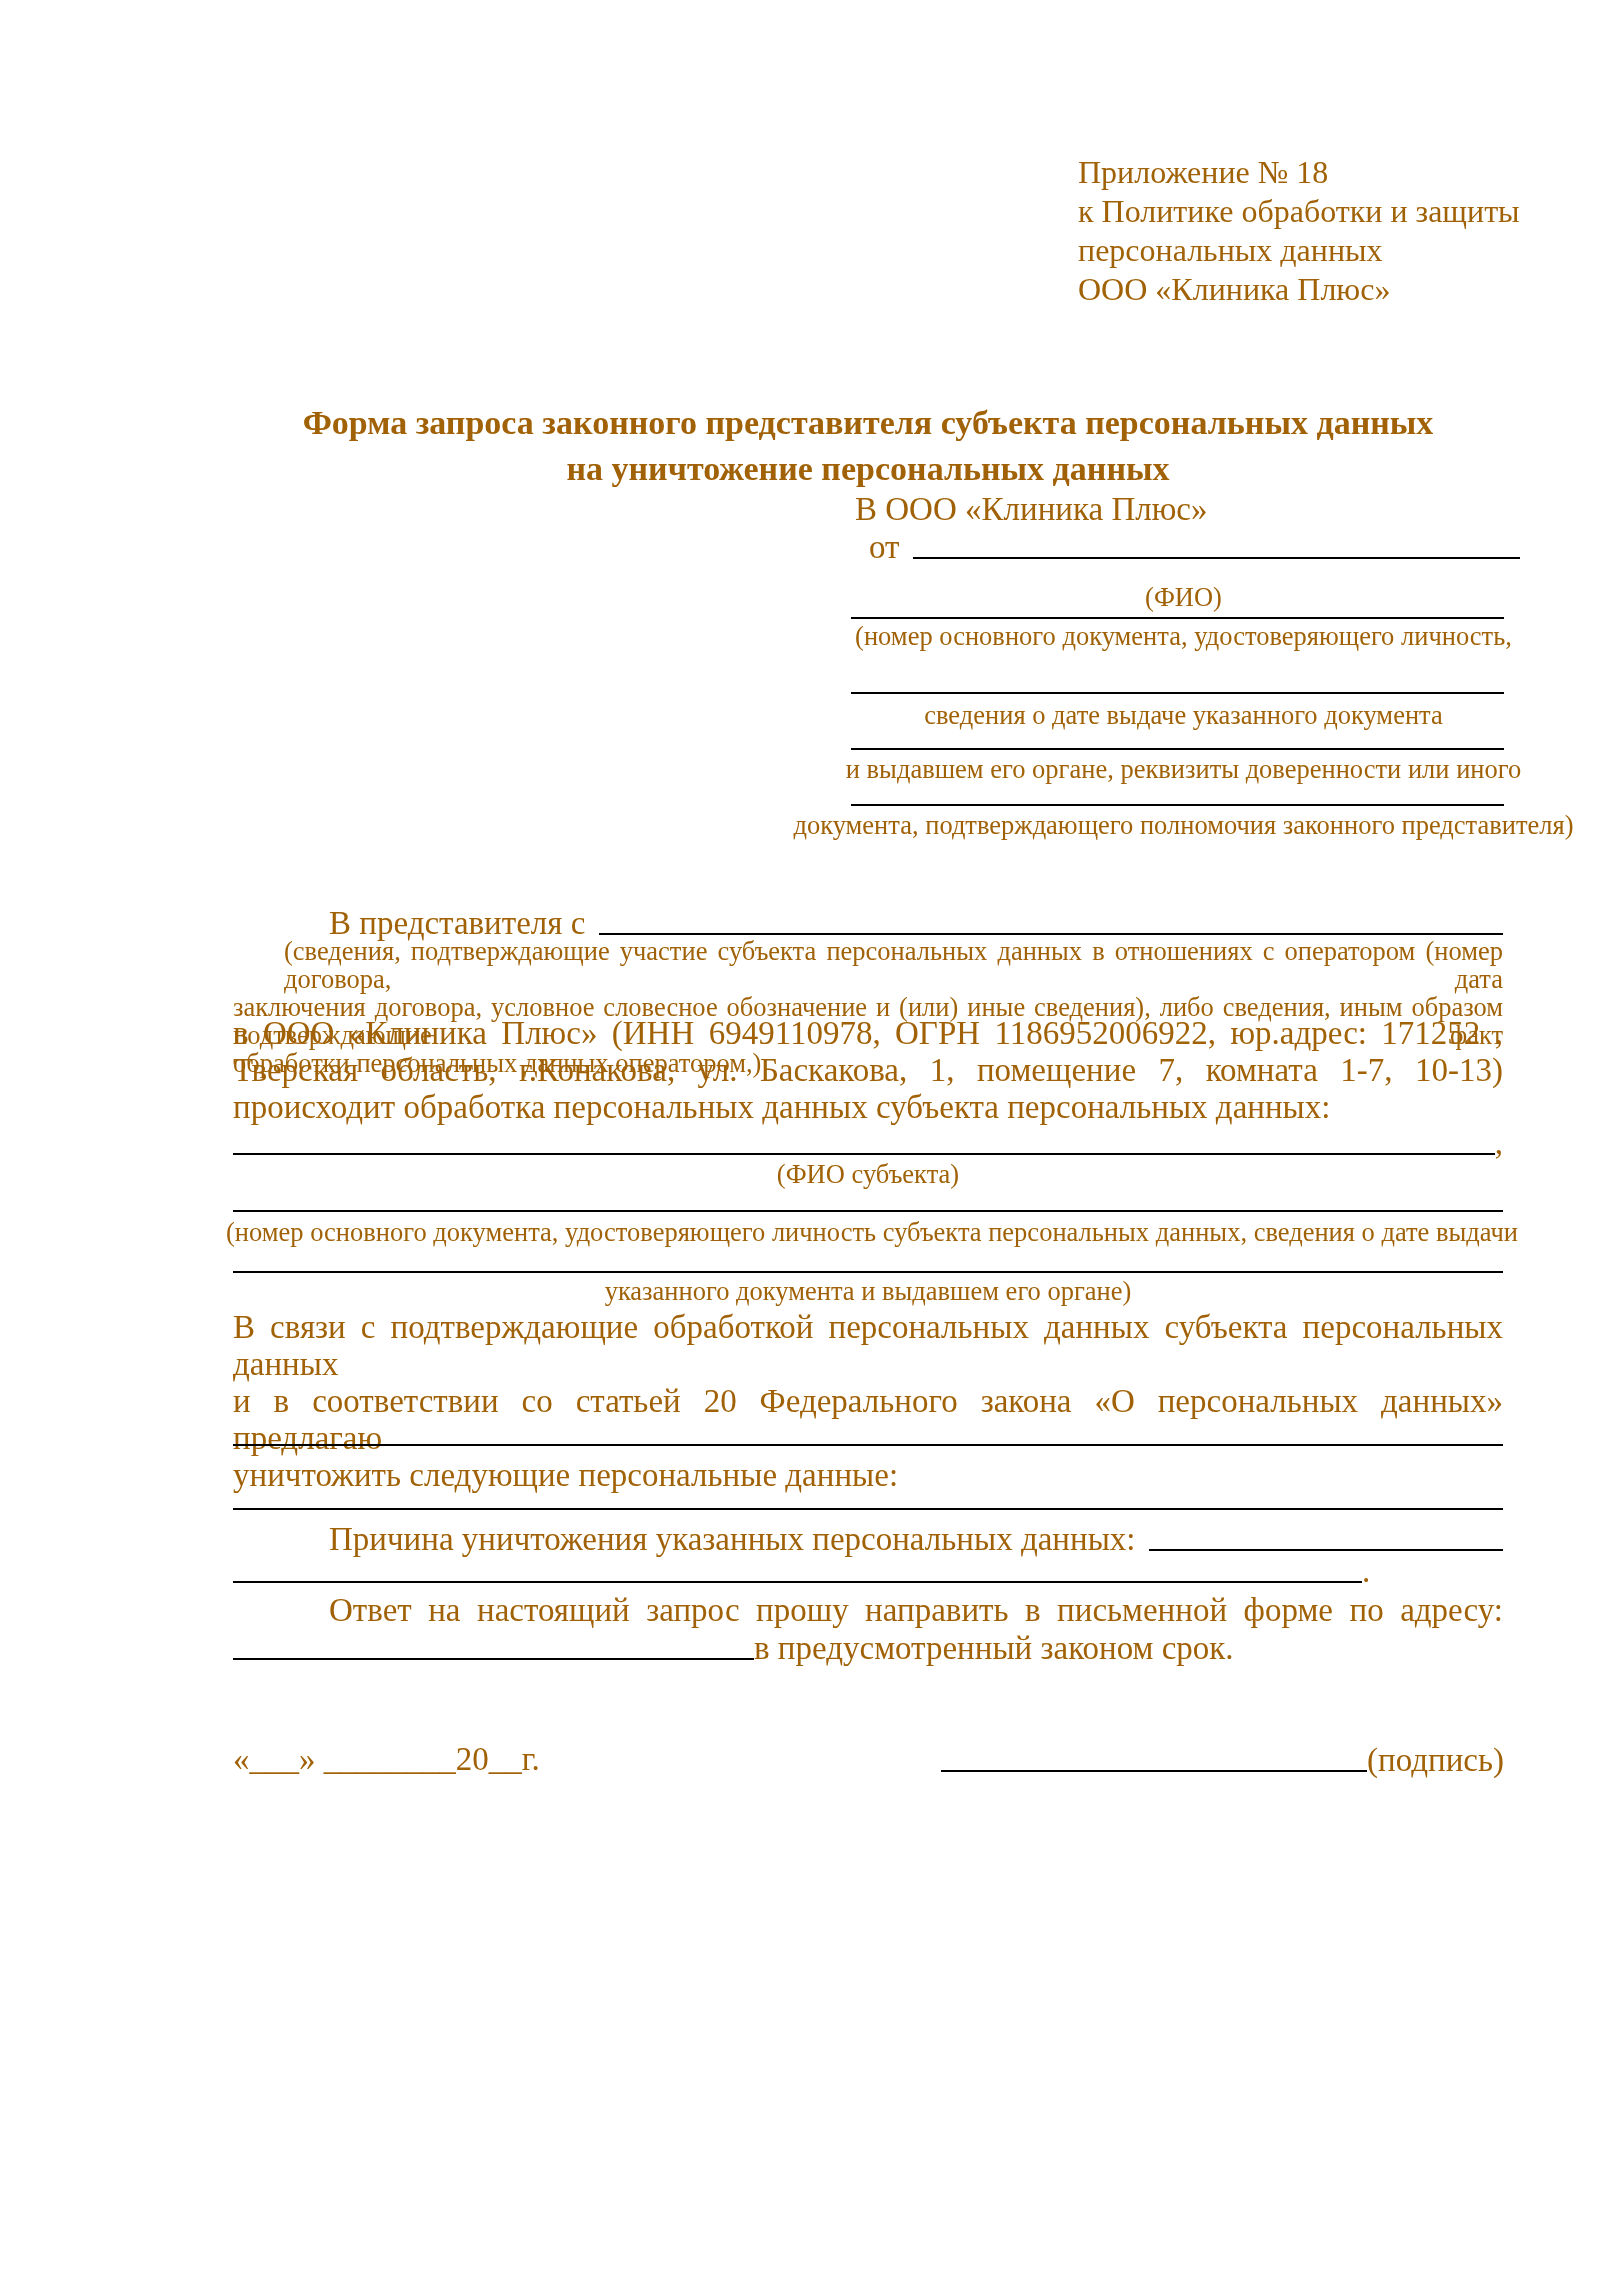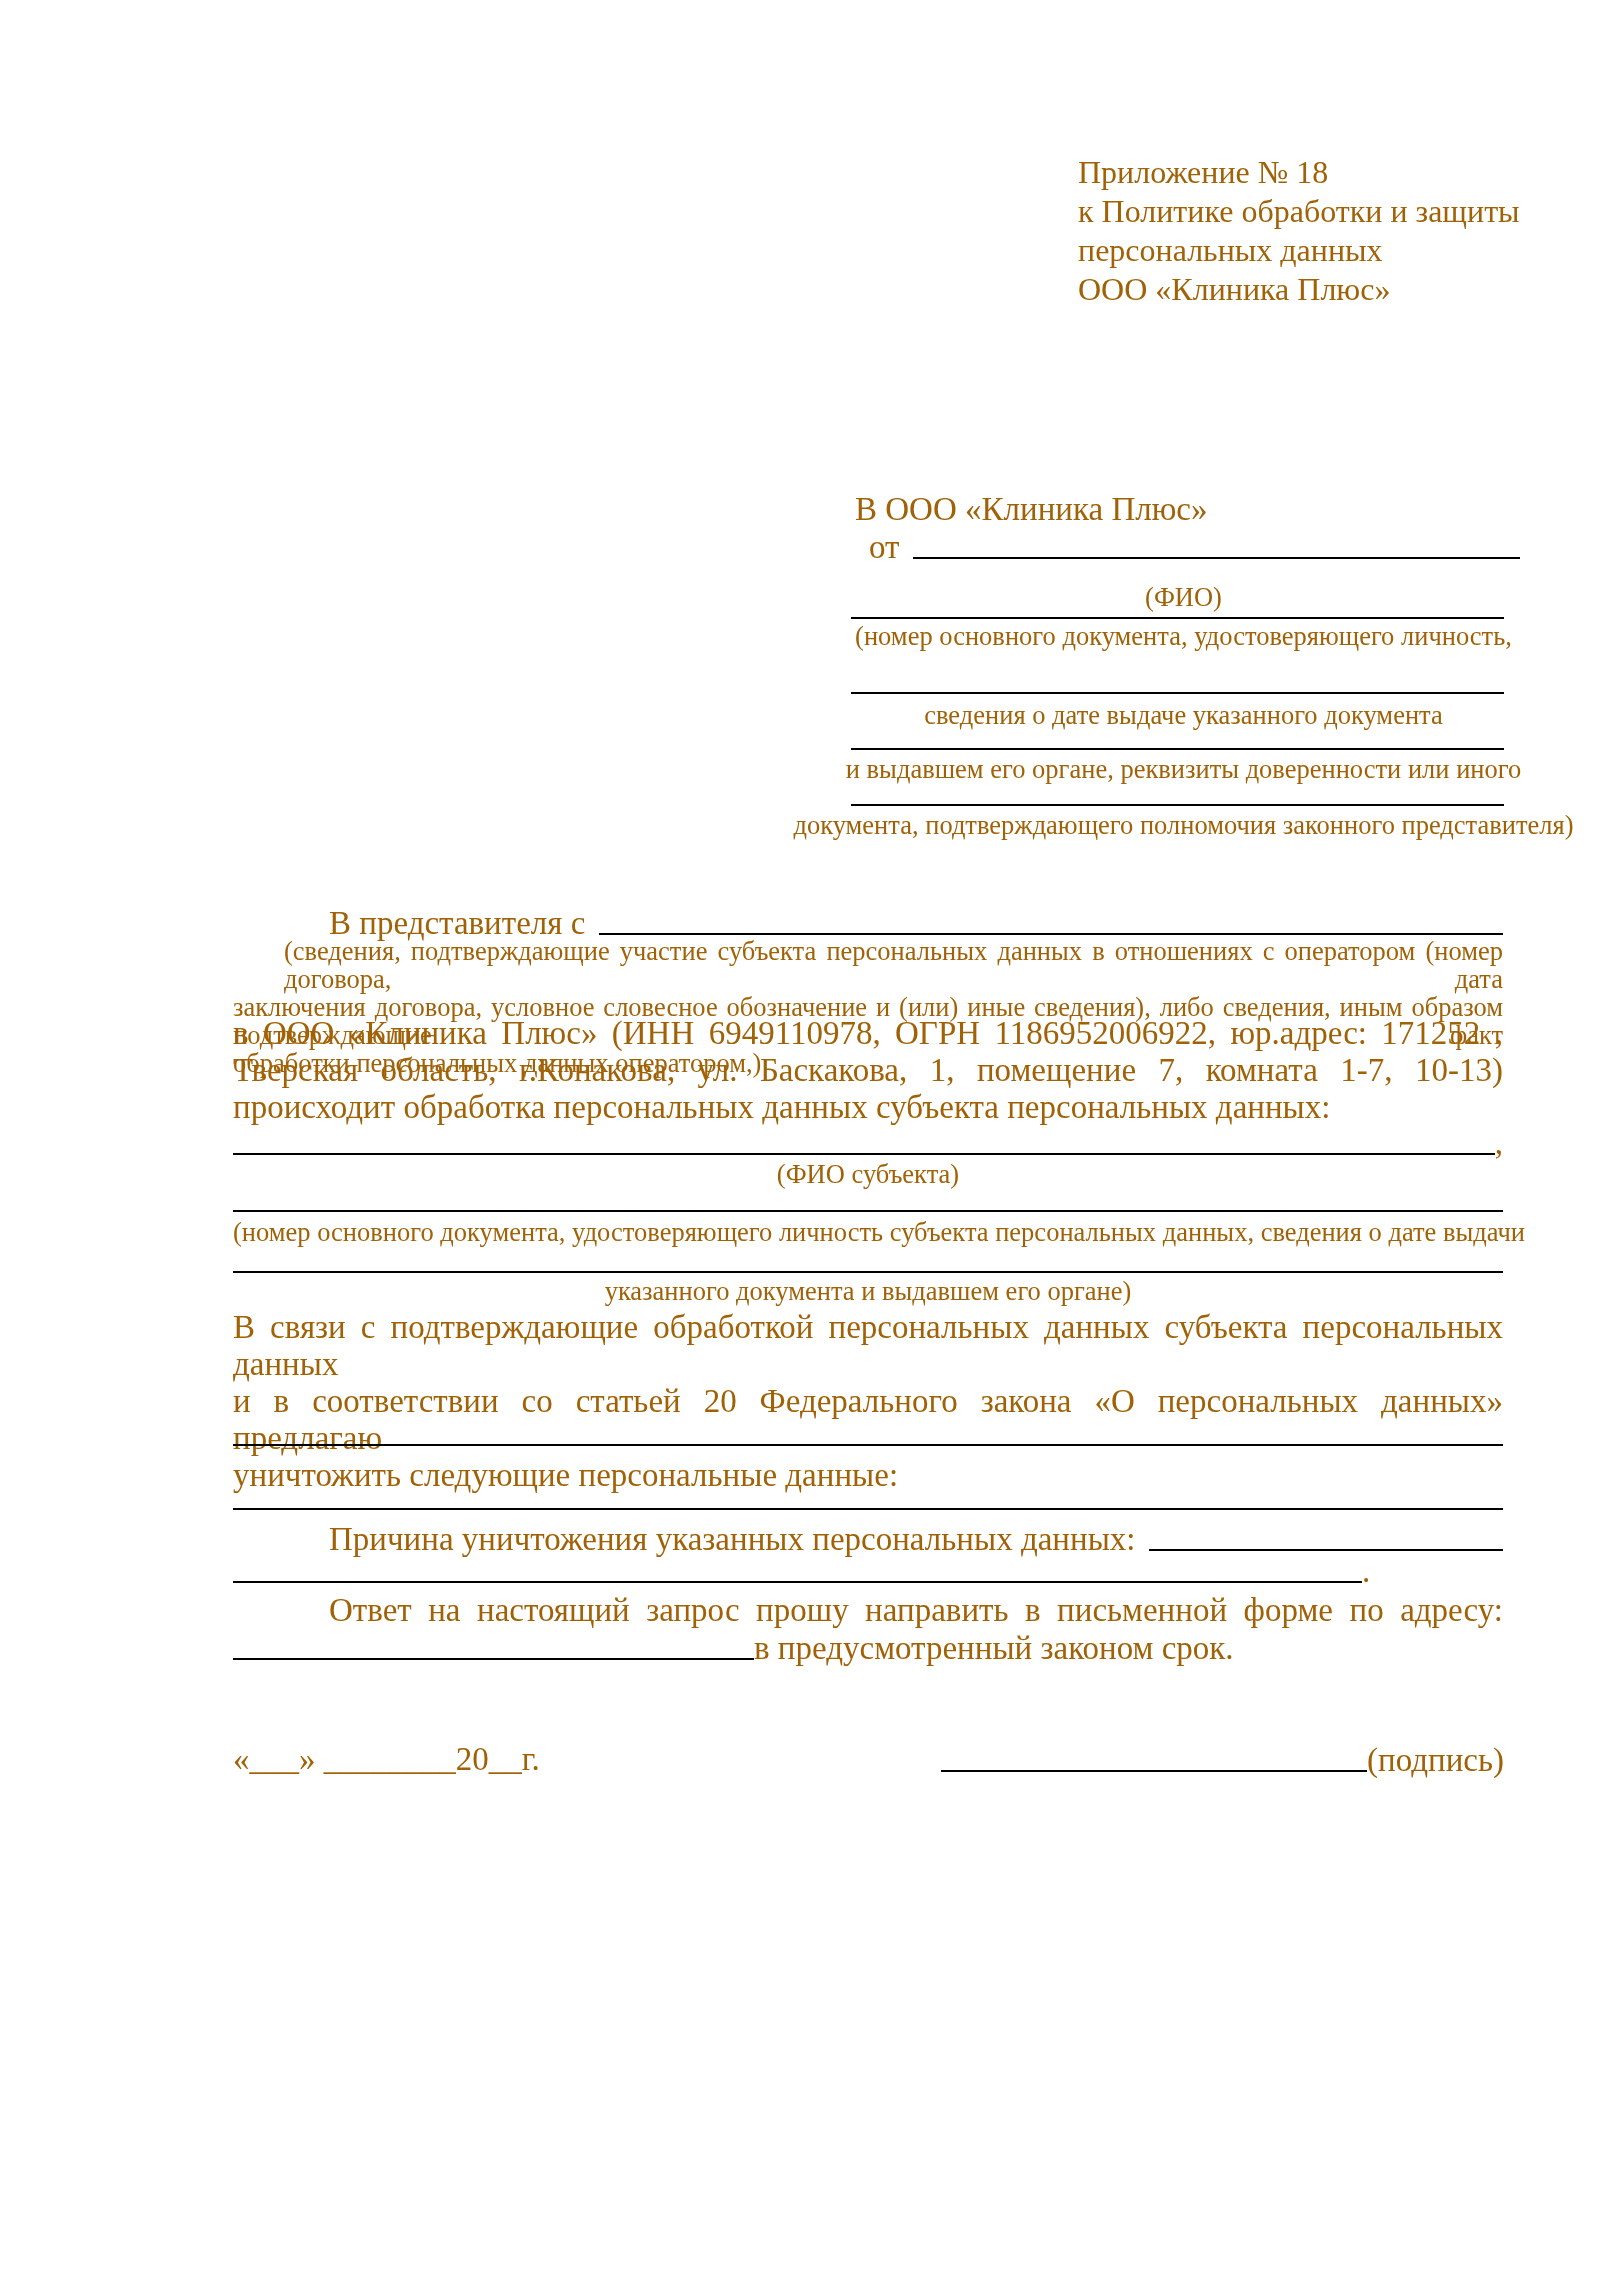--- a/index.html
+++ b/index.html
@@ -24,20 +24,24 @@
 
 <div class="page">
 
   <div class="abs header-block" style="left:1078px;top:153px;">
     <div>Приложение № 18</div>
     <div>к Политике обработки и защиты</div>
     <div>персональных данных</div>
     <div>ООО «Клиника Плюс»</div>
   </div>
 
+  <div class="abs title" style="left:233px;top:400px;width:1270px;">
+    <div>Форма запроса законного представителя субъекта персональных данных</div>
+    <div>на уничтожение персональных данных</div>
+  </div>
 
   <div class="abs body-text" style="left:855px;top:493px;line-height:33px;">В ООО «Клиника Плюс»</div>
 
   <div class="abs row body-text" style="left:853px;top:531px;width:651px;margin-left:16px;">
     <span class="txt">от</span>
     <span style="width:13.7px;"></span>
     <span class="fill"></span>
   </div>
   <div class="abs hint" style="left:702px;top:584px;width:963px;">(ФИО)</div>
 
@@ -71,21 +75,21 @@
     <div>происходит обработка персональных данных субъекта персональных данных:</div>
   </div>
 
   <div class="abs row body-text" style="left:233px;top:1127px;width:1270px;">
     <span class="fill"></span>
     <span class="txt">,</span>
   </div>
   <div class="abs hint" style="left:233px;top:1161px;width:1270px;">(ФИО субъекта)</div>
 
   <div class="abs rule" style="left:233px;top:1210px;width:1270px;"></div>
-  <div class="abs hint" style="left:233px;top:1219px;width:1270px;">(номер основного документа, удостоверяющего личность субъекта персональных данных, сведения о дате выдачи</div>
+  <div class="abs hint" style="left:226px;top:1219px;width:1270px;">(номер основного документа, удостоверяющего личность субъекта персональных данных, сведения о дате выдачи</div>
 
   <div class="abs rule" style="left:233px;top:1271px;width:1270px;"></div>
   <div class="abs hint" style="left:233px;top:1278px;width:1270px;">указанного документа и выдавшем его органе)</div>
 
   <div class="abs body-text" style="left:233px;top:1309px;width:1270px;">
     <div class="just">В связи с подтверждающие обработкой персональных данных субъекта персональных данных</div>
     <div class="just">и в соответствии со статьей 20 Федерального закона «О персональных данных» предлагаю</div>
     <div>уничтожить следующие персональные данные:</div>
   </div>
 

